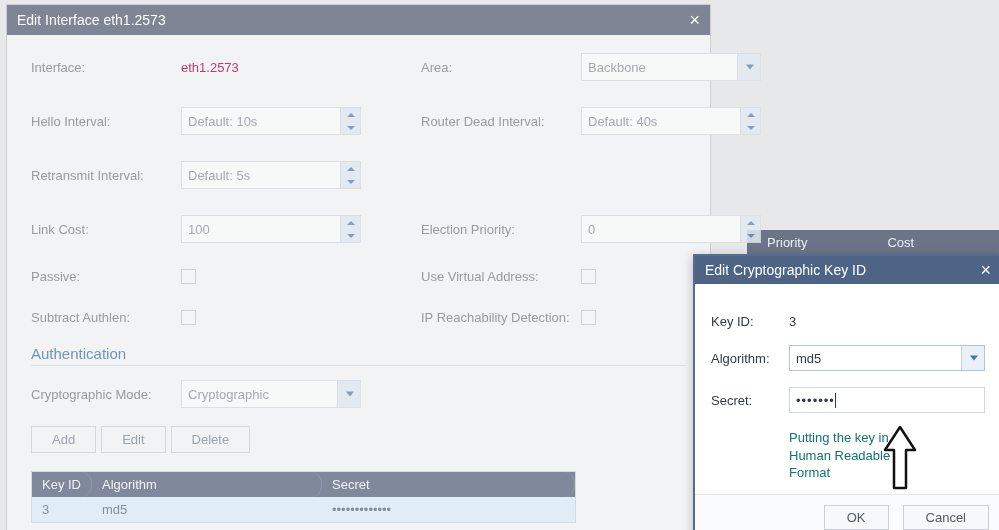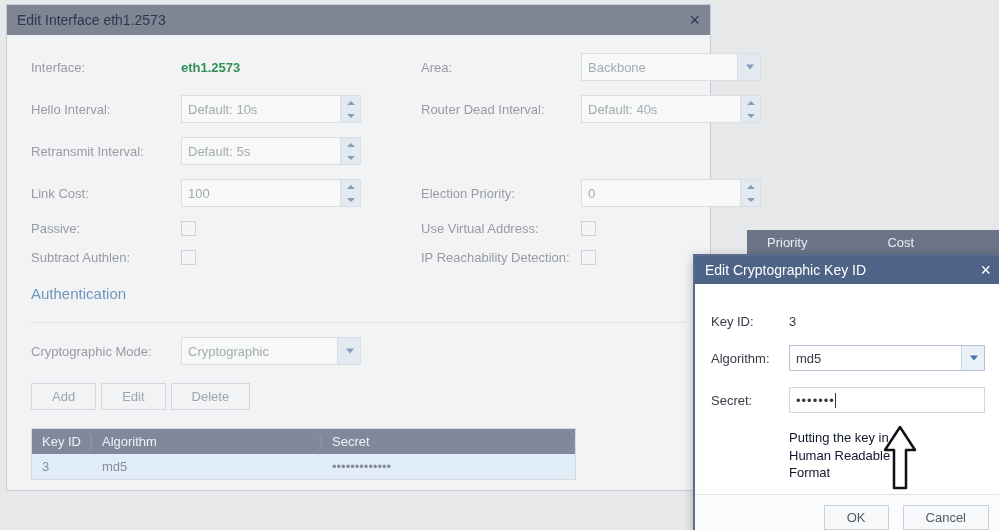--- a/index.html
+++ b/index.html
@@ -19,44 +19,44 @@
     position: absolute;
     left: 6px; top: 4px;
     width: 705px;
     border: 1px solid #c5c9d0;
     background: #f4f6f7;
     opacity: 0.85;
   }
   .titlebar {
     height: 30px;
     background: #6d7487;
-    color: #0f172a;
+    color: #ffffff;
     font-size: 14px;
     display: flex; align-items: center; justify-content: space-between;
     padding: 0 10px;
   }
   .titlebar .close { font-size: 18px; cursor: pointer; }
 
   .body {
     padding: 18px 24px 10px 24px;
     background: #f4f6f7;
   }
 
   .form-grid {
     display: grid;
     grid-template-columns: 150px 180px 60px 160px 180px;
-    row-gap: 14px;
+    row-gap: 26px;
     align-items: center;
     color: #8b8e94;
     font-size: 13px;
   }
   .form-grid .label { color: #8b8e94; }
   .form-grid .spacer {}
 
-  .text-value { color: #15803d; font-weight: bold; }
+  .text-value { color: #be185d; }
 
   .input-box, .select-box, .spinner {
     height: 28px;
     background: #fafbfb;
     border: 1px solid #d9dde2;
     color: #9aa0a8;
     font-size: 13px;
     display: flex; align-items: center;
     padding: 0 6px;
     position: relative;
@@ -102,21 +102,21 @@
     width: 15px; height: 15px;
     border: 1px solid #c9cfd7;
     background: #f6f8f9;
   }
 
   .section-title {
     margin-top: 20px;
     color: #5b89b4;
     font-size: 15px;
     border-bottom: 1px solid #dde1e6;
-    padding-bottom: 20px;
+    padding-bottom: 3px;
   }
 
   .btn-row { margin-top: 18px; display: flex; gap: 5px; }
   .btn {
     padding: 5px 20px;
     background: #f4f6f8;
     border: 1px solid #d0d5dc;
     color: #9099a4;
     font-size: 13px;
   }
@@ -195,21 +195,21 @@
   }
   .front-input {
     height: 26px; border:1px solid #d1d8e1; background:#fff;
     display:flex; align-items:center; padding:0 6px; color:#333b46;
     letter-spacing: 1px;
   }
   .front-input .cursor {
     display:inline-block; width:1px; height:15px; background:#333b46;
   }
   .annotation {
-    color:#0f172a; font-size:13px; line-height:1.35;
+    color:#0f766e; font-size:13px; line-height:1.35;
     margin-left: 78px;
     width: 130px;
   }
   .btn-bar {
     display:flex; justify-content:flex-end; gap:14px;
     padding: 10px 12px;
     border-top: 1px solid #e1e5ea;
     background: #fafbfc;
     margin-top: 4px;
   }

